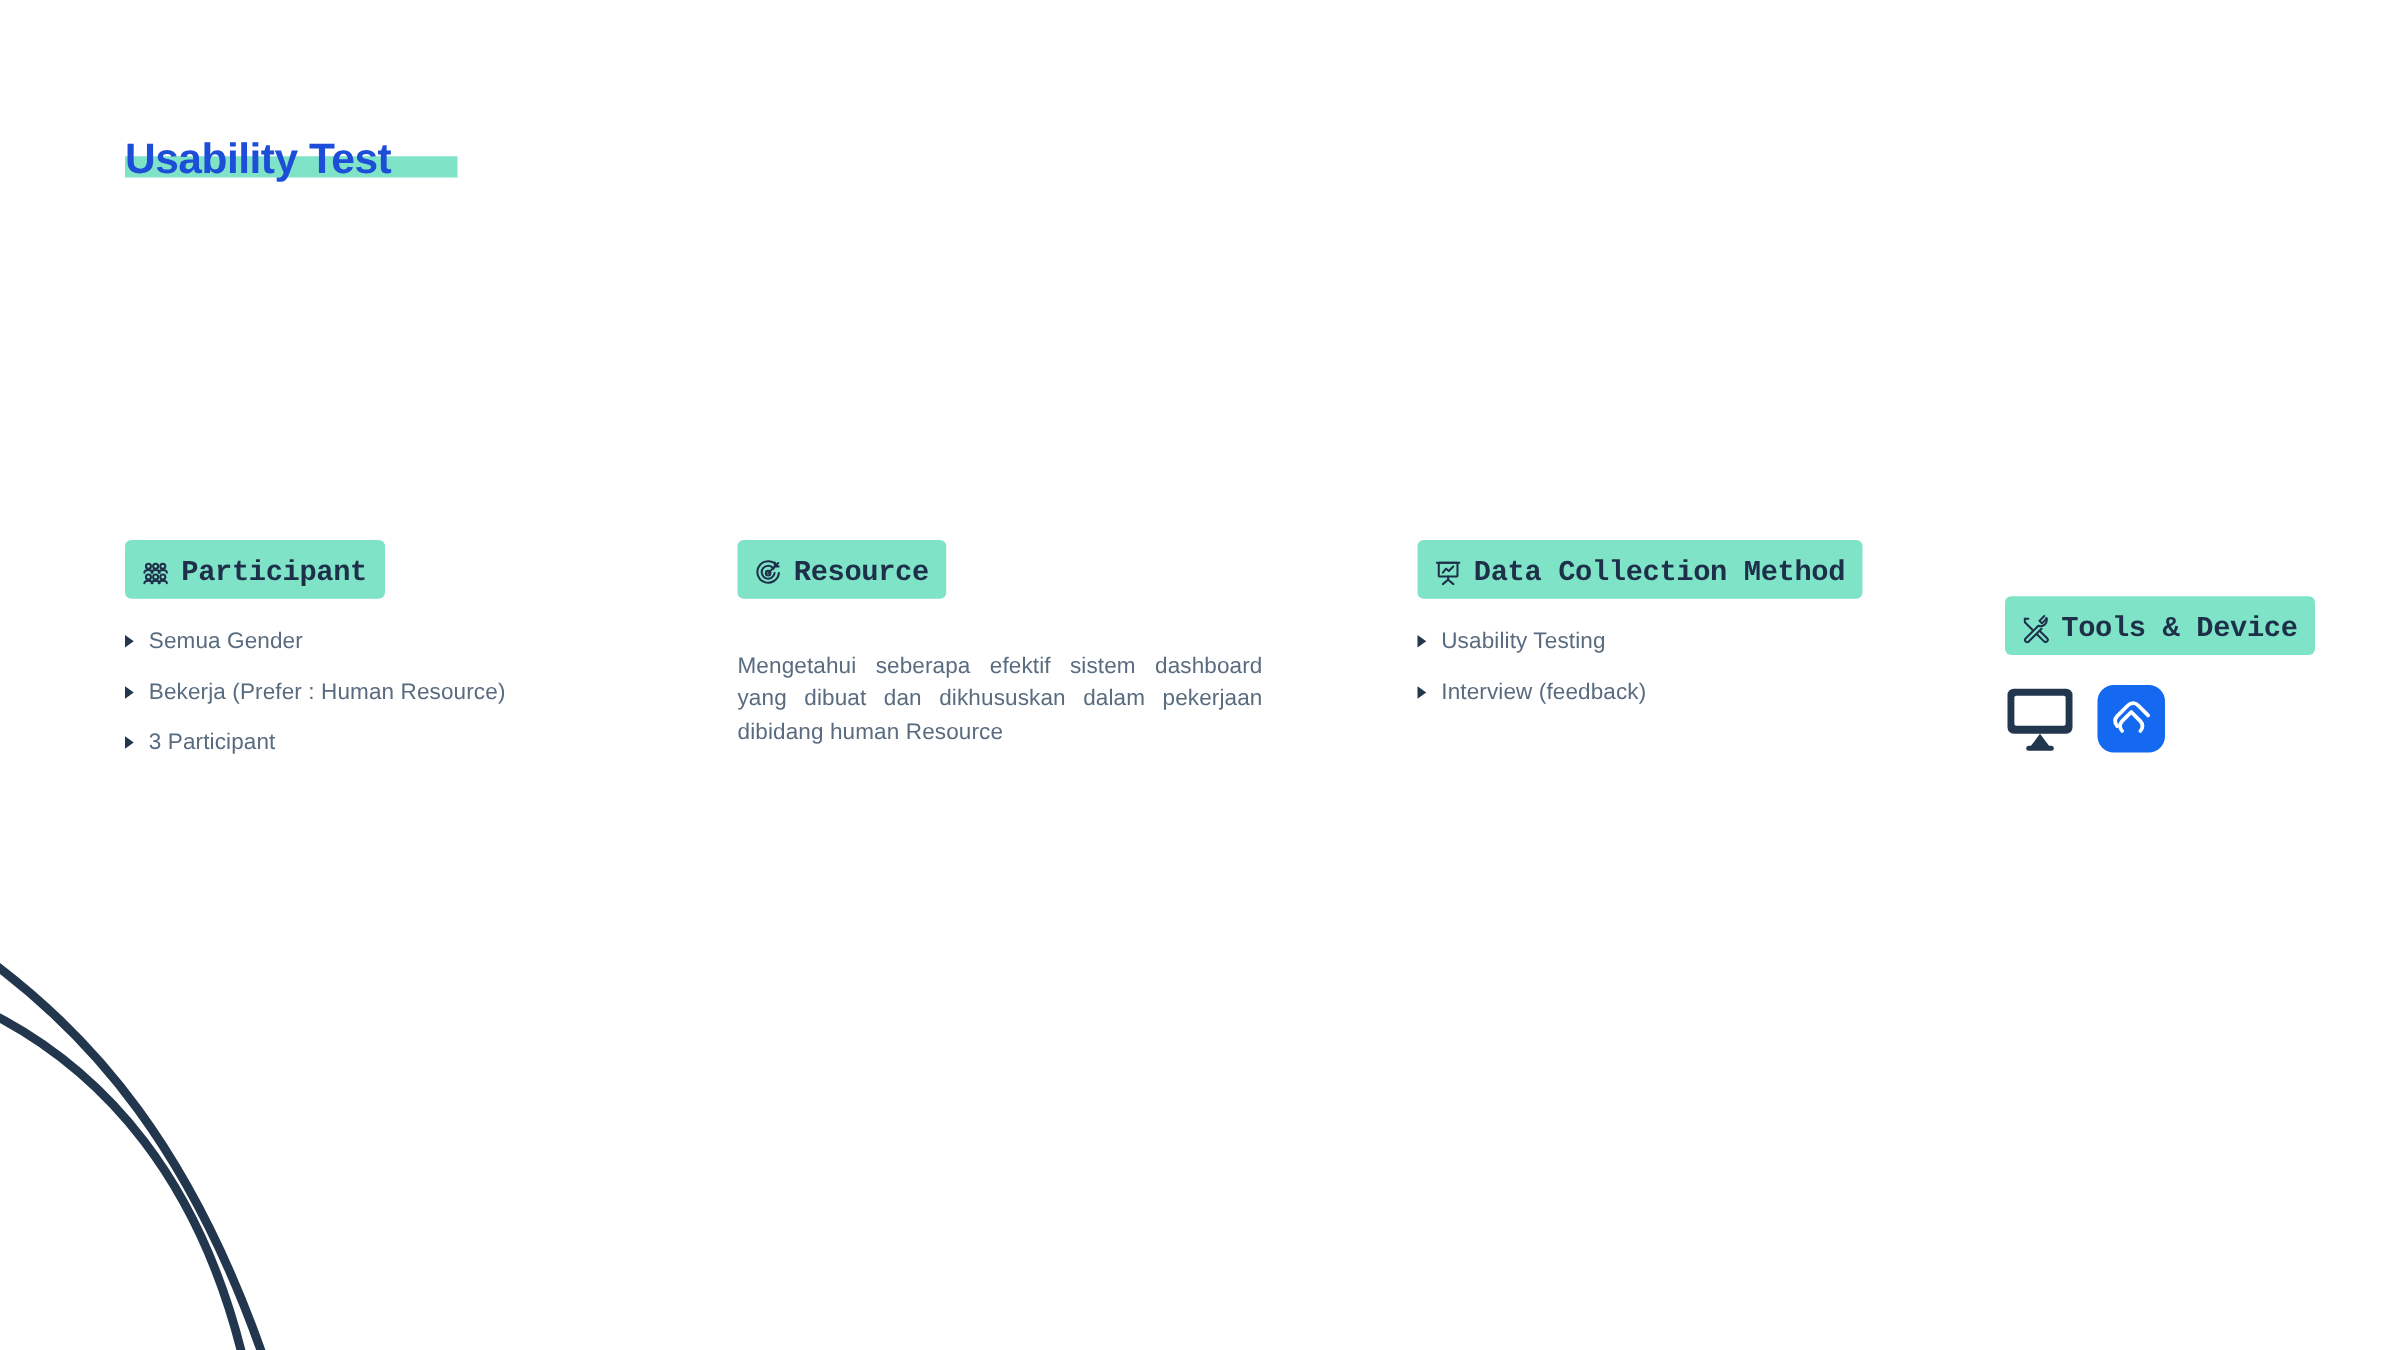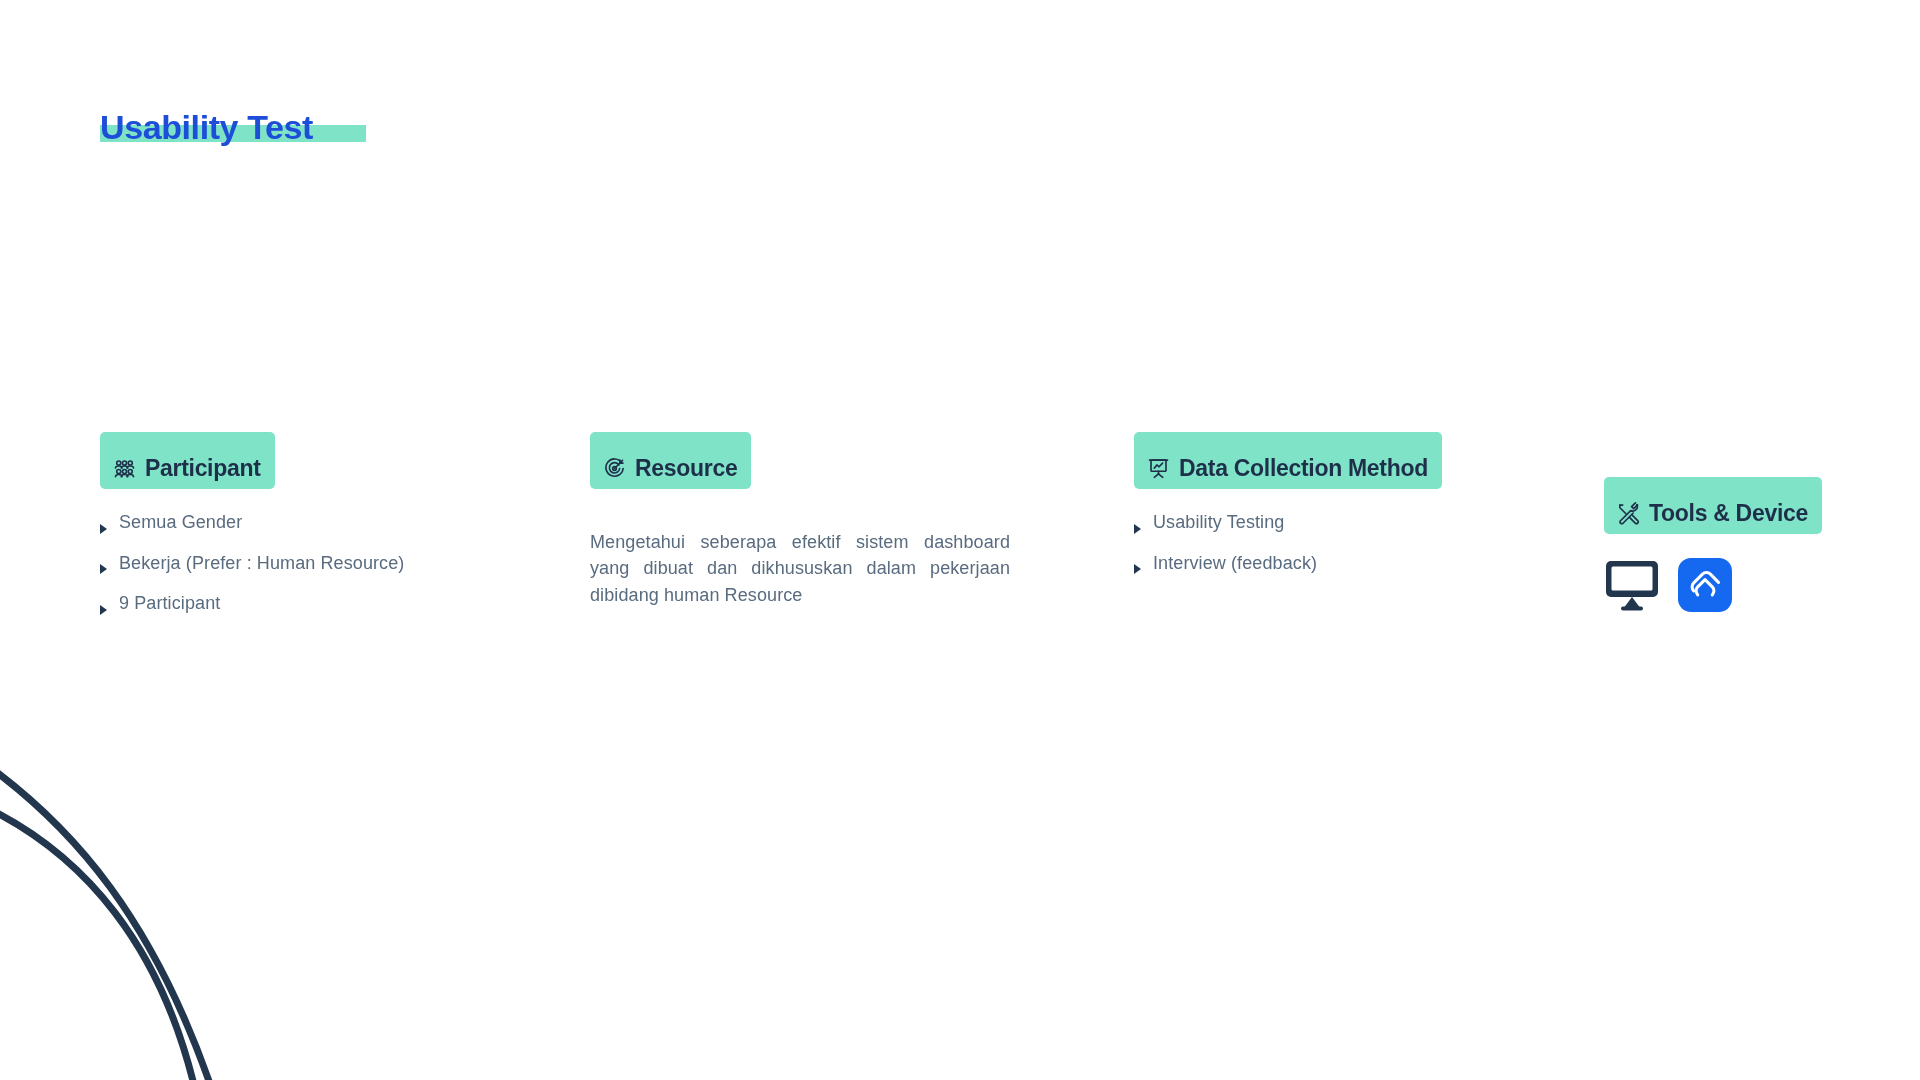--- a/index.html
+++ b/index.html
@@ -71,22 +71,23 @@
   .col-2 { left: 1134px; width: 400px; }
   .col-3 { left: 1604px; width: 300px; margin-top: 45px; }
 
   
   .badge {
     display: inline-flex;
     align-items: center;
     gap: 9px;
     background: #7FE3C8;
     border-radius: 5px;
-    padding: 24px 14px 9px 13px;
+    padding: 14px 14px 9px 13px;
     color: #1E3049;
+    font-family: Liberation Mono, monospace;
   }
   .badge-label {
     font-size: 23px;
     font-weight: bold;
     letter-spacing: -0.3px;
     color: #1E3049;
     white-space: nowrap;
     line-height: 1.05;
   }
   .badge-icon {
@@ -98,21 +99,21 @@
     flex: none;
   }
 
   
   .bullet-list {
     list-style: none;
     margin-top: 22px;
   }
   .bullet-list li {
     display: flex;
-    align-items: flex-end;
+    align-items: flex-start;
     gap: 12px;
     margin-bottom: 18px;
   }
   .tri-bullet {
     flex: none;
     margin-top: 7px;
     width: 0;
     height: 0;
     border-top: 5px solid transparent;
     border-bottom: 5px solid transparent;
@@ -191,21 +192,21 @@
       <li>
         <span class="tri-bullet"></span>
         <span class="bullet-text">Semua Gender</span>
       </li>
       <li>
         <span class="tri-bullet"></span>
         <span class="bullet-text">Bekerja (Prefer : Human Resource)</span>
       </li>
       <li>
         <span class="tri-bullet"></span>
-        <span class="bullet-text">9 Participant</span>
+        <span class="bullet-text">3 Participant</span>
       </li>
     </ul>
   </div>
 
   <div class="col col-1">
     <div class="badge">
       <span class="badge-icon">
         <svg viewBox="0 0 24 24" width="23" height="23" fill="none" stroke="#1E3049" stroke-width="1.7" stroke-linecap="round" stroke-linejoin="round">
           <path d="M19.6 6.1A9 9 0 1 0 21 12"></path>
           <path d="M16.6 8.3A5.4 5.4 0 1 0 17.4 12"></path>

